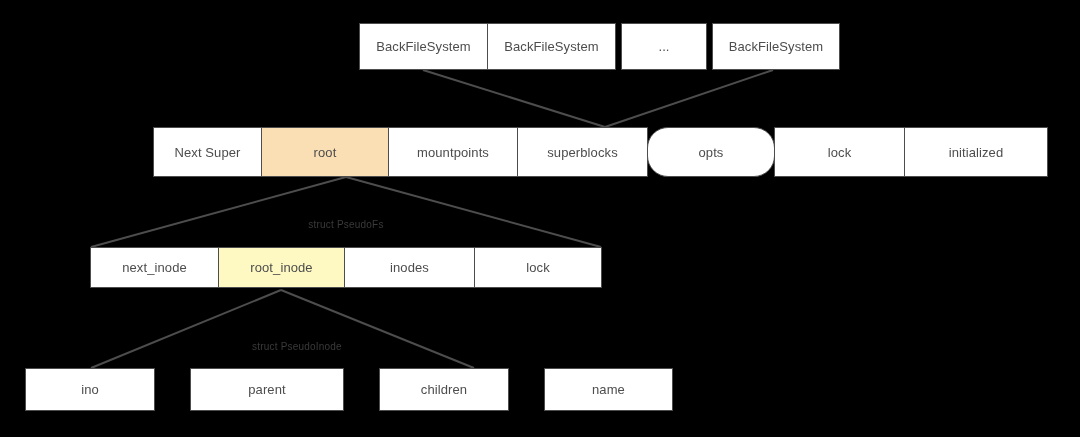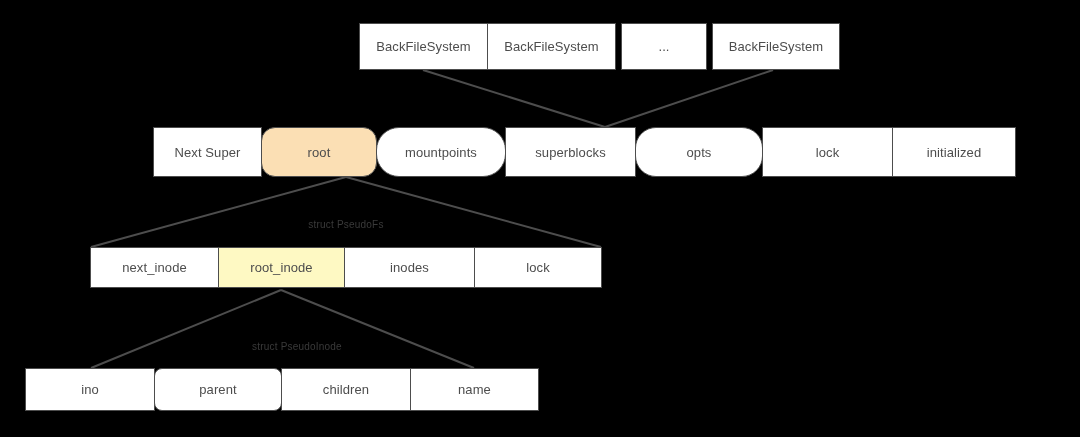--- a/index.html
+++ b/index.html
@@ -56,21 +56,21 @@
     color: #3a3a3a;
     letter-spacing: 0.2px;
     white-space: nowrap;
     transform: translateX(-50%);
   }
 
   
   #row-backing   { left: 359px; top: 23px;  height: 47px; }
   #row-super     { left: 153px; top: 127px; height: 50px; }
   #row-pseudofs  { left: 90px;  top: 247px; height: 43px; }
-  #row-pseudoinode { left: 25px; top: 368px; height: 43px; }
+  #row-pseudoinode { left: 25px; top: 368px; height: 43px; gap: 36px; }
 
   #row-backing .cell { height: 47px; }
   #row-super .cell   { height: 50px; }
   #row-pseudofs .cell { height: 41px; }
   #row-pseudoinode .cell { height: 43px; }
 </style>
 </head>
 <body>
 
 <div id="canvas">
@@ -96,36 +96,36 @@
       </div>
       <div class="cell detached" style="width: 128px; margin-left: 5px;">
         <span>BackFileSystem</span>
       </div>
     </div>
 
   <div class="row" id="row-super">
       <div class="cell" style="width: 109px;">
         <span>Next Super</span>
       </div>
-      <div class="cell hl-orange" style="width: 116px; border-radius: 14px;">
+      <div class="cell hl-orange" style="width: 128px;">
         <span>root</span>
       </div>
-      <div class="cell" style="width: 130px; border-radius: 23px;">
+      <div class="cell" style="width: 130px;">
         <span>mountpoints</span>
       </div>
       <div class="cell" style="width: 131px;">
         <span>superblocks</span>
       </div>
       <div class="cell" style="width: 128px; border-radius: 21px;">
         <span>opts</span>
       </div>
       <div class="cell" style="width: 131px;">
         <span>lock</span>
       </div>
-      <div class="cell" style="width: 124px;">
+      <div class="cell" style="width: 144px;">
         <span>initialized</span>
       </div>
     </div>
 
   <div class="struct-label" id="label-pseudofs" style="left:346px; top:219px;">struct PseudoFs</div>
 
   <div class="row" id="row-pseudofs">
       <div class="cell" style="width: 129px;">
         <span>next_inode</span>
       </div>
@@ -139,21 +139,21 @@
         <span>lock</span>
       </div>
     </div>
 
   <div class="struct-label" id="label-pseudoinode" style="left:297px; top:341px;">struct PseudoInode</div>
 
   <div class="row" id="row-pseudoinode">
       <div class="cell" style="width: 130px;">
         <span>ino</span>
       </div>
-      <div class="cell" style="width: 128px; border-radius: 8px;">
+      <div class="cell" style="width: 154px;">
         <span>parent</span>
       </div>
       <div class="cell" style="width: 130px;">
         <span>children</span>
       </div>
       <div class="cell" style="width: 129px;">
         <span>name</span>
       </div>
     </div>
 

